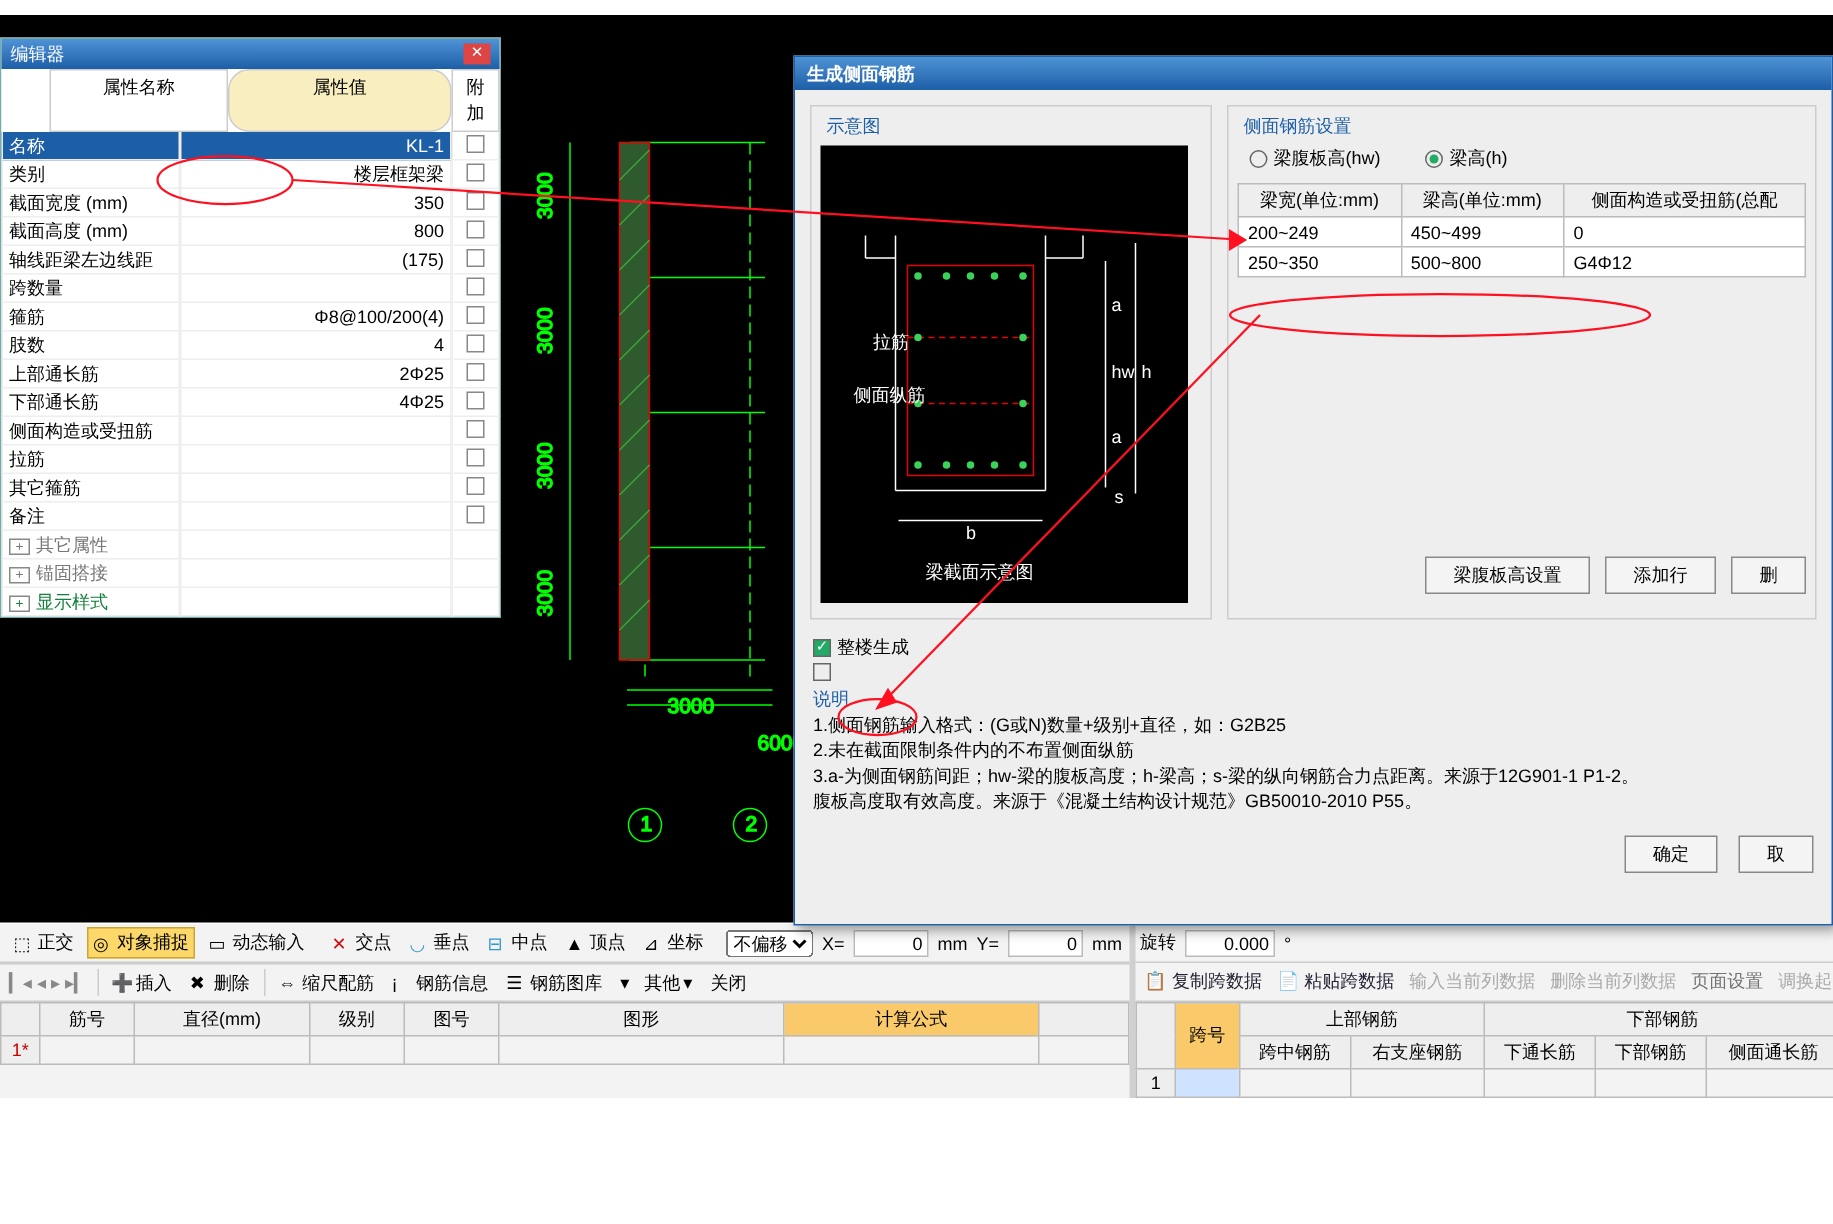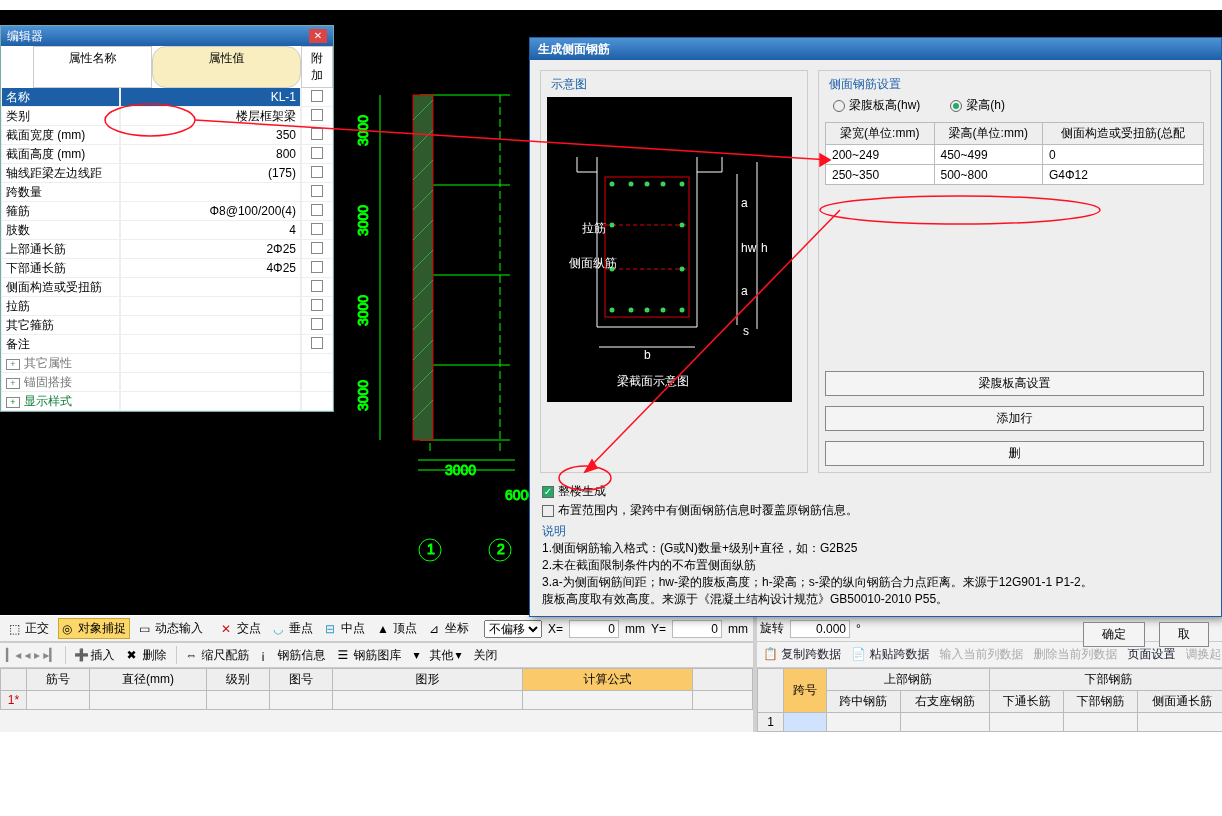--- a/index.html
+++ b/index.html
@@ -32,21 +32,21 @@
 .group-title { color:#1d5fa7; margin-top:-13px; background:#eee; display:inline-block; padding:0 4px; }
 .diagram-box { padding:6px; }
 .diagram-canvas { width:245px; height:305px; background:#000; margin:4px 0; }
 .right-group { flex:1; }
 .radio-row { display:flex; gap:30px; align-items:center; padding:4px 8px 8px; }
 .radio { width:12px; height:12px; border:1px solid #666; border-radius:50%; display:inline-block; vertical-align:middle; margin-right:4px; position:relative; }
 .radio.sel::after { content:""; position:absolute; left:2px; top:2px; width:6px; height:6px; background:#2a6; border-radius:50%; }
 .setting-table { width:100%; border-collapse:collapse; }
 .setting-table th, .setting-table td { border:1px solid #bbb; padding:2px 6px; text-align:left; height:20px; background:#fff; }
 .setting-table th { background:#eee; font-weight:normal; text-align:center; }
-.dlg-btns { display:flex; justify-content:flex-end; gap:10px; padding:6px 0 0;flex-direction:column; }
+.dlg-btns { display:flex; justify-content:flex-end; gap:10px; padding:6px 0 0; }
 .btn { background:#f4f4f4; border:1px solid #888; padding:3px 18px; cursor:pointer; }
 .dlg-lower { padding:4px 12px 6px; }
 .checkline { display:flex; align-items:center; gap:4px; margin:2px 0; }
 .sq { width:12px; height:12px; border:1px solid #666; display:inline-block; }
 .sq.sel { background:#2a6; }
 .sq.sel::after { content:"✓"; color:#fff; font-size:10px; line-height:10px; display:block; text-align:center; }
 .explain-hd { color:#1d5fa7; margin-top:4px; }
 .dlg-foot { padding:8px 12px; display:flex; justify-content:flex-end; gap:14px; }
 
 .toolbar-area { position:absolute; left:0; top:616px; width:1222px; background:#f3f3f3; }
@@ -59,21 +59,21 @@
 .left-grid, .right-grid { }
 .right-grid { flex:1; border-left:4px solid #d0d0d0; }
 .gtable { border-collapse:collapse; width:100%; }
 .gtable th, .gtable td { border:1px solid #bbb; padding:2px 4px; height:19px; font-weight:normal; text-align:center; }
 .gtable th { background:#eee; }
 .gtable th.hl2 { background:#f9c96a; }
 .gtable th.rowh { background:#eee; width:26px; }
 .gtable .astr { color:#c00; }
 .rightbar-actions { display:flex; gap:10px; padding:3px 6px; border-bottom:1px solid #ccc; height:26px; align-items:center; white-space:nowrap; overflow:hidden; }
 .rightbar-actions span { color:#223; cursor:pointer; }
-.rightbar-actions .active { color:#0f172a; }
+.rightbar-actions .active { color:#737373; }
 .rightbar-actions .dis { color:#aaa; }
 
 svg text { font-family:sans-serif; }
 .red-annot { position:absolute; z-index:50; pointer-events:none; }
 
 .vsep { width:1px; height:18px; background:#ccc; }
 </style>
 </head>
 <body>
 
@@ -310,21 +310,20 @@
       </div>
     </div>
   </div>
   <div class="dlg-lower">
     <div class="checkline">
         <span class="sq sel"></span>
         <span>整楼生成</span>
       </div>
     <div class="checkline">
         <span class="sq"></span>
-        <span>布置范围内，梁跨中有侧面钢筋信息时覆盖原钢筋信息。</span>
       </div>
     <div class="explain-hd">说明</div>
     <div>1.侧面钢筋输入格式：(G或N)数量+级别+直径，如：G2B25</div>
     <div>2.未在截面限制条件内的不布置侧面纵筋</div>
     <div>3.a-为侧面钢筋间距；hw-梁的腹板高度；h-梁高；s-梁的纵向钢筋合力点距离。来源于12G901-1 P1-2。</div>
     <div>   腹板高度取有效高度。来源于《混凝土结构设计规范》GB50010-2010 P55。</div>
   </div>
   <div class="dlg-foot">
     <button class="btn">确定</button>
     <button class="btn">取</button>

